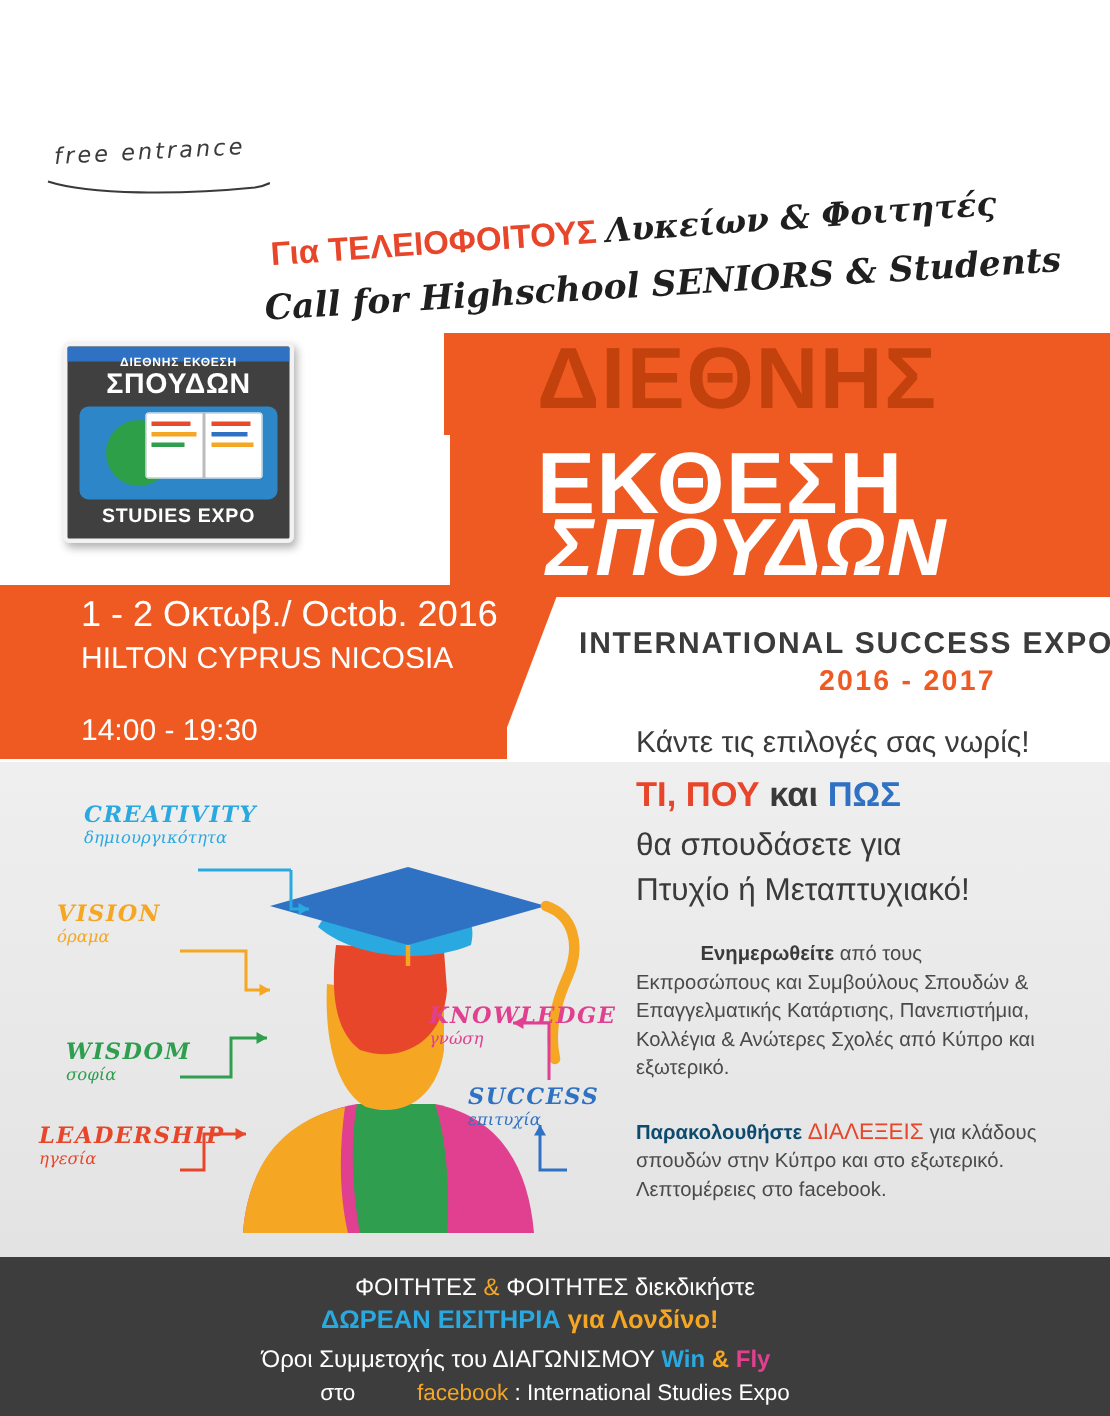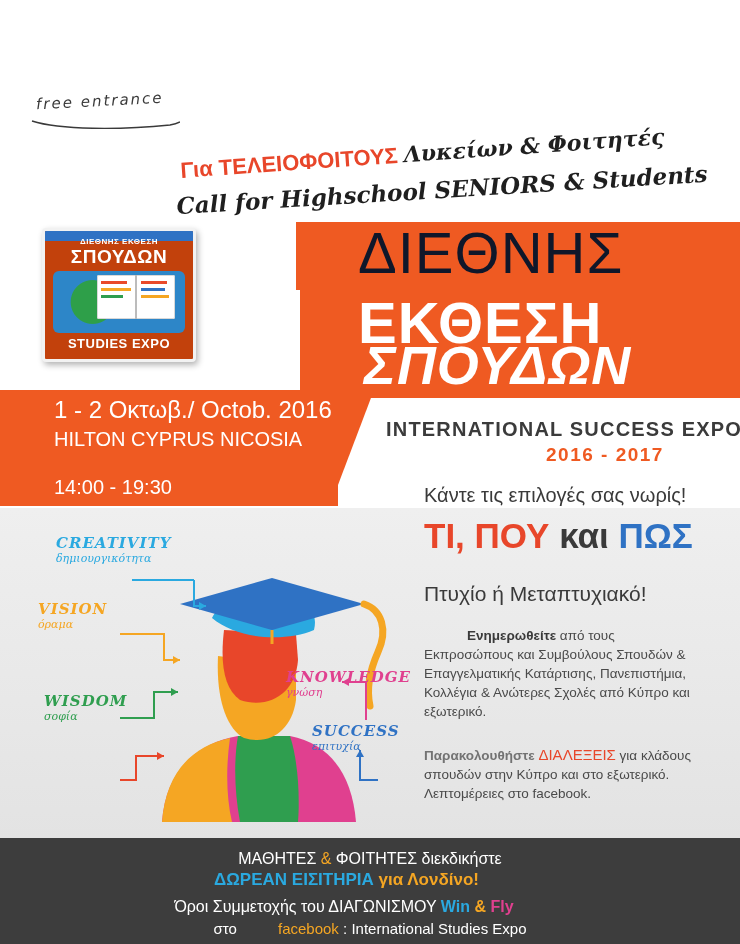--- a/index.html
+++ b/index.html
@@ -64,21 +64,21 @@
     background:#ef5a22;
   }
   .orange-wedge{
     position:absolute;left:330px;top:390px;width:0;height:0;
     border-top:116px solid #ef5a22;
     border-right:44px solid transparent;
   }
   
   .title-1{
     position:absolute;left:358px;top:224px;
-    font-size:58px;font-weight:normal;color:#0f172a;
+    font-size:58px;font-weight:bold;color:#c2410c;
     letter-spacing:1px;line-height:1;
     white-space:nowrap;
   }
   .title-2{
     position:absolute;left:358px;top:294px;
     font-size:58px;font-weight:bold;color:#ffffff;
     letter-spacing:1px;line-height:1;
     white-space:nowrap;
   }
   .title-3{
@@ -93,21 +93,21 @@
     letter-spacing:1.2px;white-space:nowrap;
   }
   .title-years{
     position:absolute;left:546px;top:444px;
     font-size:19px;font-weight:bold;color:#ef5a22;
     letter-spacing:1.5px;white-space:nowrap;
   }
   
   .logo-badge{
     position:absolute;left:42px;top:228px;width:148px;height:128px;
-    background:#c2410c;
+    background:#404040;
     border:3px solid #f2f2f2;
     border-radius:4px;
     box-shadow:2px 3px 6px rgba(0,0,0,.3);
     overflow:hidden;
   }
   .logo-top{
     position:absolute;left:0;top:0;width:100%;height:10px;background:#2f72c4;
   }
   .logo-l1{
     position:absolute;top:6px;width:100%;text-align:center;
@@ -163,21 +163,21 @@
     position:absolute;left:0;top:508px;width:740px;height:330px;
     background:linear-gradient(#efefef,#e3e3e3);
   }
   
   .rt-head{
     position:absolute;left:424px;top:484px;
     font-size:20px;color:#3a3a3a;white-space:nowrap;
   }
   .rt-big{
     position:absolute;left:424px;top:516px;
-    font-size:35px;font-weight:bold;white-space:nowrap;
+    font-size:23px;font-weight:bold;white-space:nowrap;
   }
   .rt-big .red{color:#e8462a;}
   .rt-big .blue{color:#2f72c4;}
   .rt-big .dark{color:#3a3a3a;}
   .rt-sub1{
     position:absolute;left:424px;top:552px;
     font-size:21px;color:#3a3a3a;white-space:nowrap;
   }
   .rt-sub2{
     position:absolute;left:424px;top:582px;
@@ -186,21 +186,21 @@
   .rt-p1{
     position:absolute;left:424px;top:626px;width:280px;
     font-size:13.5px;line-height:19px;color:#4a4a4a;
   }
   .rt-p1 b{color:#3a3a3a;margin-left:43px;}
   .rt-p2{
     position:absolute;left:424px;top:745px;width:290px;
     font-size:13.5px;line-height:19px;color:#4a4a4a;
   }
   .rt-p2 .lect{color:#e8462a;font-size:15px;}
-  .rt-p2 b{color:#737373;}
+  .rt-p2 b{color:#0c4a6e;}
   
   .grad{
     position:absolute;left:120px;top:560px;width:290px;height:270px;
   }
   .lbl{
     position:absolute;white-space:nowrap;font-family:"DejaVu Serif", serif;
   }
   .lbl .en{display:block;font-size:15px;font-style:italic;letter-spacing:1px;font-weight:bold;}
   .lbl .gr{display:block;font-size:11px;font-style:italic;}
   .lbl-creativity{left:56px;top:534px;color:#2aa9e0;}
@@ -278,20 +278,21 @@
   <div class="ev-date">1 - 2  Οκτωβ./ Octob. 2016</div>
   <div class="ev-place">HILTON CYPRUS NICOSIA</div>
   <div class="ev-time">14:00 - 19:30</div>
 
   <div class="mid-band"></div>
 
   <div class="rt-head">Κάντε τις επιλογές σας νωρίς!</div>
   <div class="rt-big">
     <span class="red">ΤΙ, ΠΟΥ </span><span class="dark">και </span><span class="blue">ΠΩΣ</span>
   </div>
+  <div class="rt-sub1">θα σπουδάσετε για</div>
   <div class="rt-sub2">Πτυχίο ή Μεταπτυχιακό!</div>
   <div class="rt-p1">
     <b>Ενημερωθείτε</b><span> από τους Εκπροσώπους και Συμβούλους Σπουδών &amp; Επαγγελματικής Κατάρτισης, Πανεπιστήμια, Κολλέγια &amp; Ανώτερες Σχολές από Κύπρο και εξωτερικό.</span>
   </div>
   <div class="rt-p2">
     <b>Παρακολουθήστε </b><span class="lect">ΔΙΑΛΕΞΕΙΣ</span><span> για κλάδους σπουδών στην Κύπρο και στο εξωτερικό.</span><br>
     <span>Λεπτομέρειες στο facebook.</span>
   </div>
 
   <svg class="grad" viewBox="0 0 290 270">
@@ -329,32 +330,36 @@
     <span class="gr">δημιουργικότητα</span>
   </div>
   <div class="lbl lbl-vision">
     <span class="en">VISION</span>
     <span class="gr">όραμα</span>
   </div>
   <div class="lbl lbl-wisdom">
     <span class="en">WISDOM</span>
     <span class="gr">σοφία</span>
   </div>
+  <div class="lbl lbl-leadership">
+    <span class="en">LEADERSHIP</span>
+    <span class="gr">ηγεσία</span>
+  </div>
   <div class="lbl lbl-knowledge">
     <span class="en">KNOWLEDGE</span>
     <span class="gr">γνώση</span>
   </div>
   <div class="lbl lbl-success">
     <span class="en">SUCCESS</span>
     <span class="gr">επιτυχία</span>
   </div>
 
   <div class="bottom-band"></div>
   <div class="bb1">
-    <span>ΜΑΘΗΤΕΣ </span><span class="org">&amp;</span><span> ΦΟΙΤΗΤΕΣ διεκδικήστε</span>
+    <span>ΦΟΙΤΗΤΕΣ </span><span class="org">&amp;</span><span> ΦΟΙΤΗΤΕΣ διεκδικήστε</span>
   </div>
   <div class="bb2">
     <span>ΔΩΡΕΑΝ ΕΙΣΙΤΗΡΙΑ </span><span class="org">για Λονδίνο!</span>
   </div>
   <div class="bb3">
     <span>Όροι Συμμετοχής του ΔΙΑΓΩΝΙΣΜΟΥ </span><span class="win">Win </span><span class="amp">&amp;</span><span class="fly"> Fly</span>
   </div>
   <div class="bb4">
     <span>στο </span><span class="fb">facebook</span><span> : International Studies Expo</span>
   </div>

